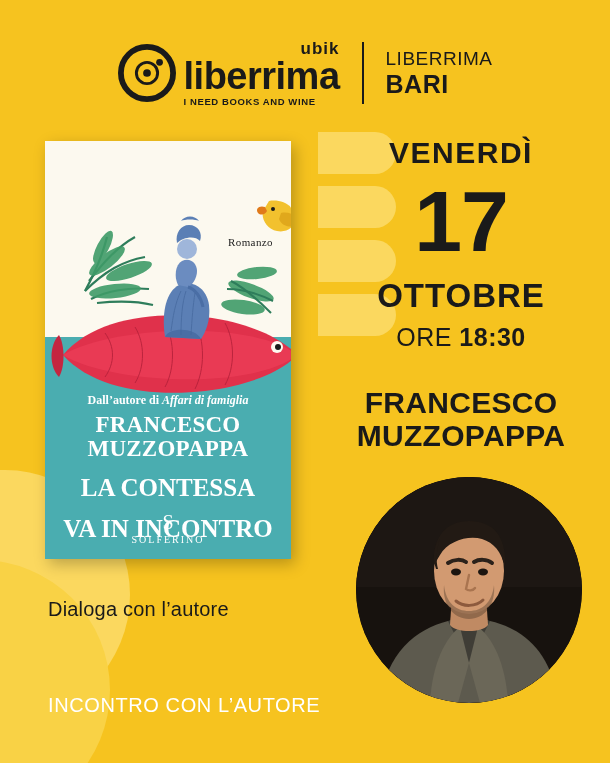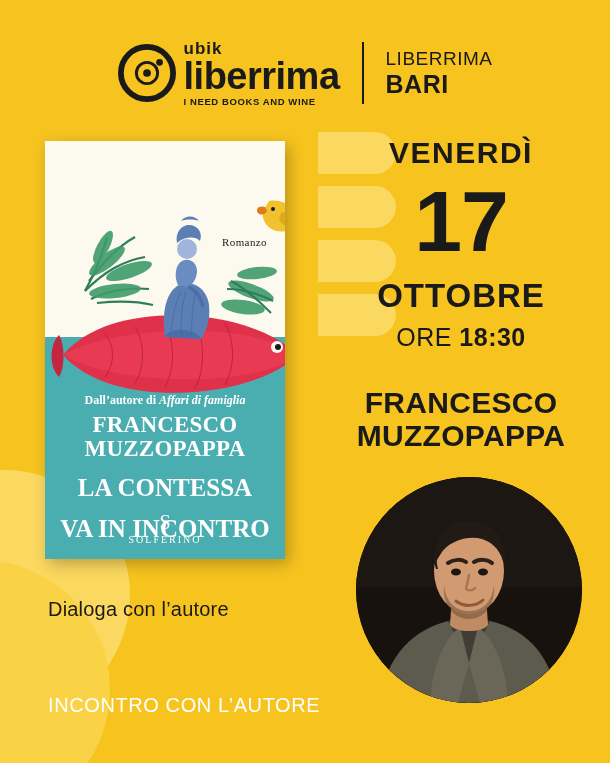--- a/index.html
+++ b/index.html
@@ -65,20 +65,21 @@
     display: flex;
     flex-direction: column;
     line-height: 1;
   }
   .brand-ubik {
     font-size: 17px;
     font-weight: bold;
     letter-spacing: 1px;
     color: #1a1a1a;
     margin-bottom: 2px;
+    text-align: right;
   }
   .brand-name {
     font-size: 38px;
     font-weight: bold;
     letter-spacing: -0.5px;
     color: #1a1a1a;
     line-height: 0.9;
   }
   .brand-tag {
     font-size: 9.5px;
@@ -104,20 +105,21 @@
   
   .book {
     position: absolute;
     left: 45px;
     top: 141px;
     width: 240px;
     height: 418px;
     background: #fdfaf0;
     box-shadow: 4px 5px 14px rgba(0,0,0,0.25);
     overflow: hidden;
+    padding-left: 6px;
   }
   .book-top {
     position: absolute;
     left: 0; top: 0;
     width: 100%;
     height: 196px;
     background: #fcf9ef;
   }
   .book-bottom {
     position: absolute;

